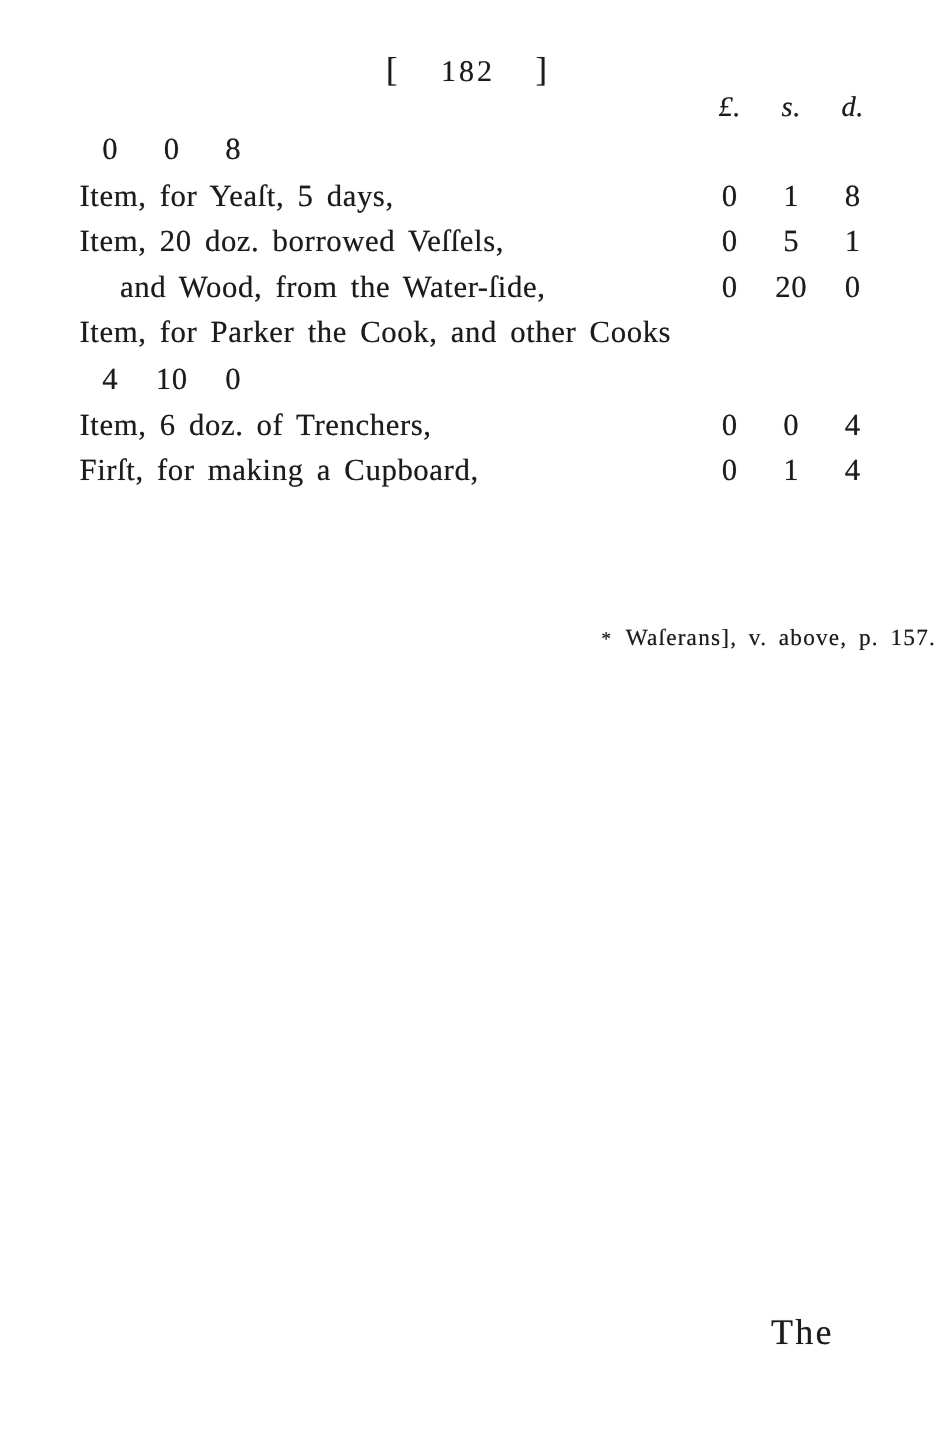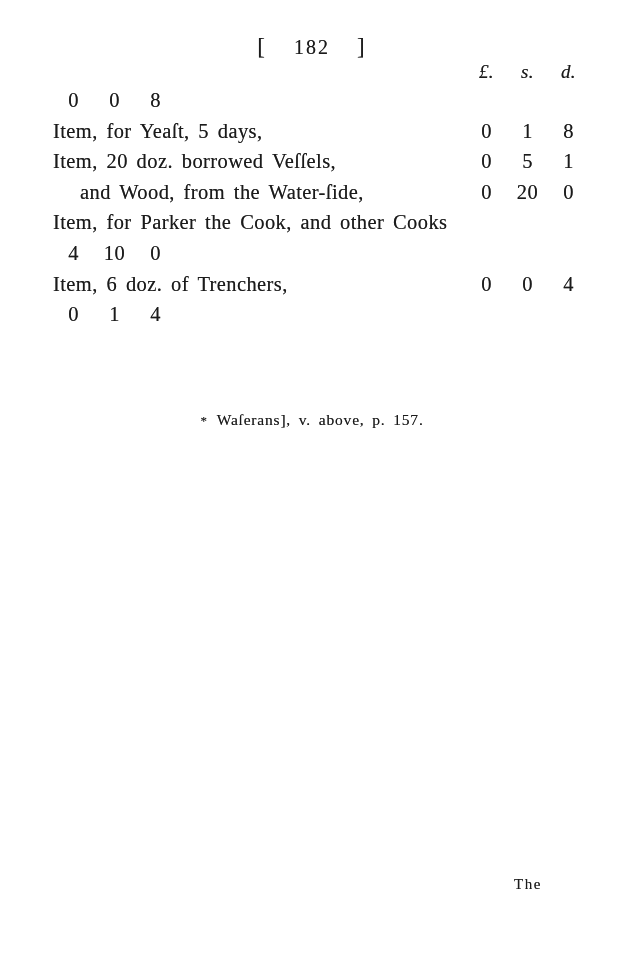--- a/index.html
+++ b/index.html
@@ -64,34 +64,34 @@
     font-size: 19px;
   }
   .colhead { line-height: 26px; }
 
   
   .footnote {
     position: absolute;
     top: 410px;
     left: 0;
     right: 0;
-    text-align: center;
+    text-align: right;
     font-size: 15.5px;
     letter-spacing: 0.8px;
     word-spacing: 0.2em;
-    line-height: 20px;
+    line-height: 32px;
   }
   .footnote .marker { font-size: 13px; padding-right: 9px; }
 
   
   .catchword {
     position: absolute;
     top: 876px;
     left: 514px;
-    font-size: 15px;
+    font-size: 24px;
     letter-spacing: 1.5px;
   }
 </style>
 </head>
 <body>
 
 <div class="page">
 
   <div class="pagenum">
     <span class="bracket">[</span>
@@ -159,20 +159,21 @@
     <div class="row">
       <span class="desc">Item, 6 doz. of Trenchers,</span>
       <span class="amts">
         <span class="amt">0</span>
         <span class="amt">0</span>
         <span class="amt">4</span>
       </span>
     </div>
 
     <div class="row">
+      <span class="desc">Firſt, for making a Cupboard,</span>
       <span class="amts">
         <span class="amt">0</span>
         <span class="amt">1</span>
         <span class="amt">4</span>
       </span>
     </div>
 
   </div>
 
   <div class="footnote">

